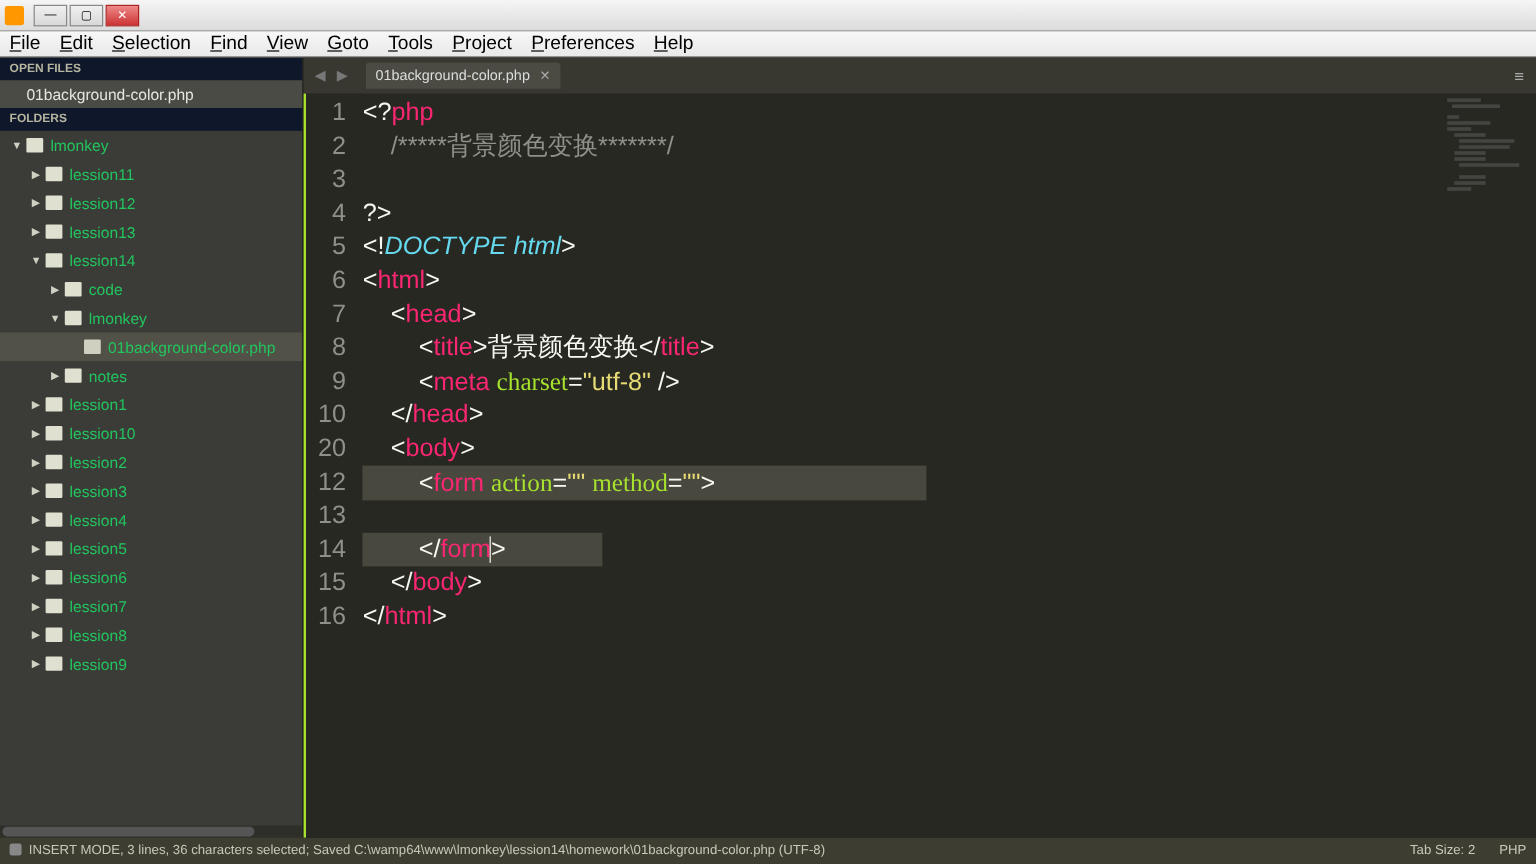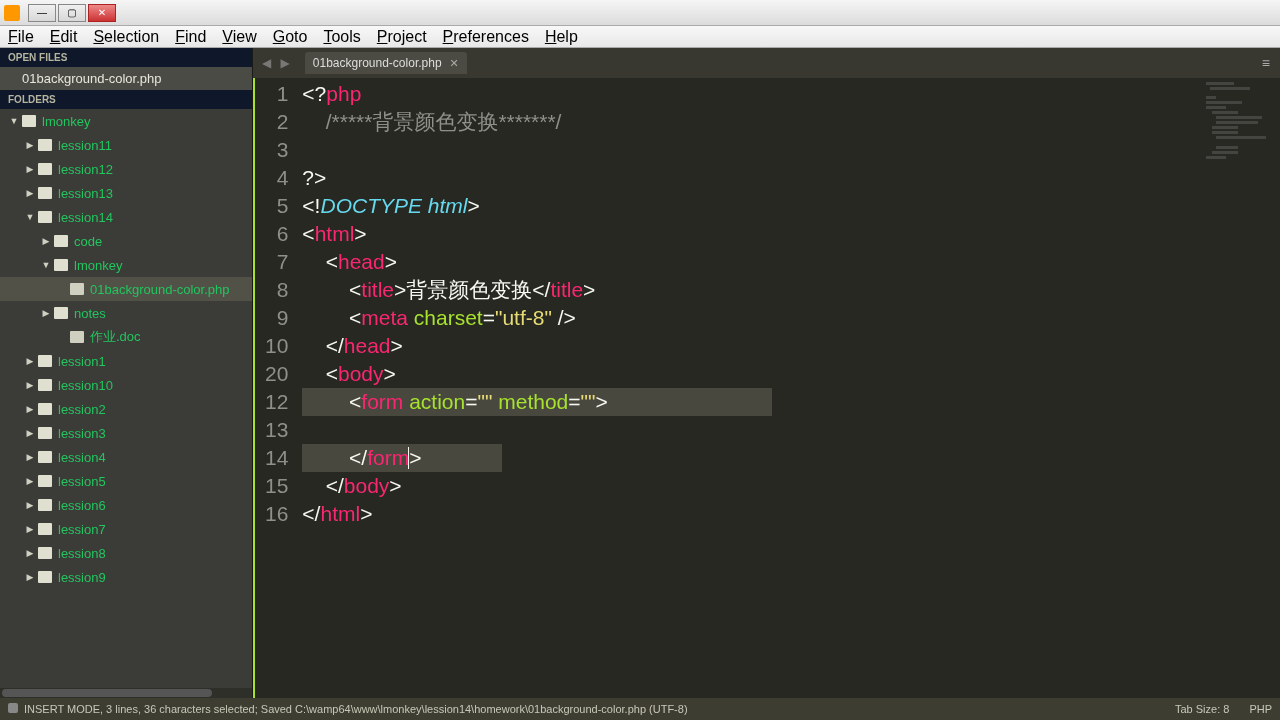--- a/index.html
+++ b/index.html
@@ -54,21 +54,21 @@
 .minimap-blob { position: absolute; background: #888; }
 
 .statusbar { height: 22px; background: #3e3d32; color: #c8c8b8; display: flex; align-items: center; font-size: 11px; padding: 0 8px; }
 .status-left { flex: 1; display: flex; align-items: flex-start; gap: 6px; }
 .status-right { display: flex; gap: 20px; }
 .st-icon { width: 10px; height: 10px; background: #888; border-radius: 2px; }
 
 .hscroll { height: 10px; background: #2f2f2a; position: absolute; bottom: 0; left: 0; right: 0; }
 .hscroll-thumb { width: 210px; height: 8px; background: #555; margin: 1px 0 0 2px; border-radius: 4px; }
 .tok-tag { color: #f92672; }
-.tok-attr { color: #a6e22e; }
+.tok-attr { color: #a6e22e; font-family: Liberation Serif, serif; }
 .tok-punct { color: #f8f8f2; }
 .tok-str { color: #e6db74; }
 .tok-comm { color: #8f908a; }
 .tok-doct { color: #66d9ef; font-style: italic; }
 
 .cursor { display: inline-block; width: 1px; height: 22px; background: #f8f8f0; vertical-align: text-bottom; margin-left: -1px; }
 </style>
 </head>
 <body>
 
@@ -137,25 +137,20 @@
         </div>
         <div class="tree-row indent3 selected">
           <span class="arrow"></span>
           <span class="file-icon"></span>
           <span class="tree-label">01background-color.php</span>
         </div>
         <div class="tree-row indent2">
           <span class="arrow">▶</span>
           <span class="folder-icon"></span>
           <span class="tree-label">notes</span>
-        </div>
-        <div class="tree-row indent3">
-          <span class="arrow"></span>
-          <span class="file-icon"></span>
-          <span class="tree-label">作业.doc</span>
         </div>
         <div class="tree-row indent1">
           <span class="arrow">▶</span>
           <span class="folder-icon"></span>
           <span class="tree-label">lession1</span>
         </div>
         <div class="tree-row indent1">
           <span class="arrow">▶</span>
           <span class="folder-icon"></span>
           <span class="tree-label">lession10</span>
@@ -261,16 +256,16 @@
     </div>
   </div>
 </div>
 
 <div class="statusbar">
   <div class="status-left">
     <span class="st-icon"></span>
     <span>INSERT MODE, 3 lines, 36 characters selected; Saved C:\wamp64\www\lmonkey\lession14\homework\01background-color.php (UTF-8)</span>
   </div>
   <div class="status-right">
-    <span>Tab Size: 8</span>
+    <span>Tab Size: 2</span>
     <span>PHP</span>
   </div>
 </div>
 
 </body></html>

